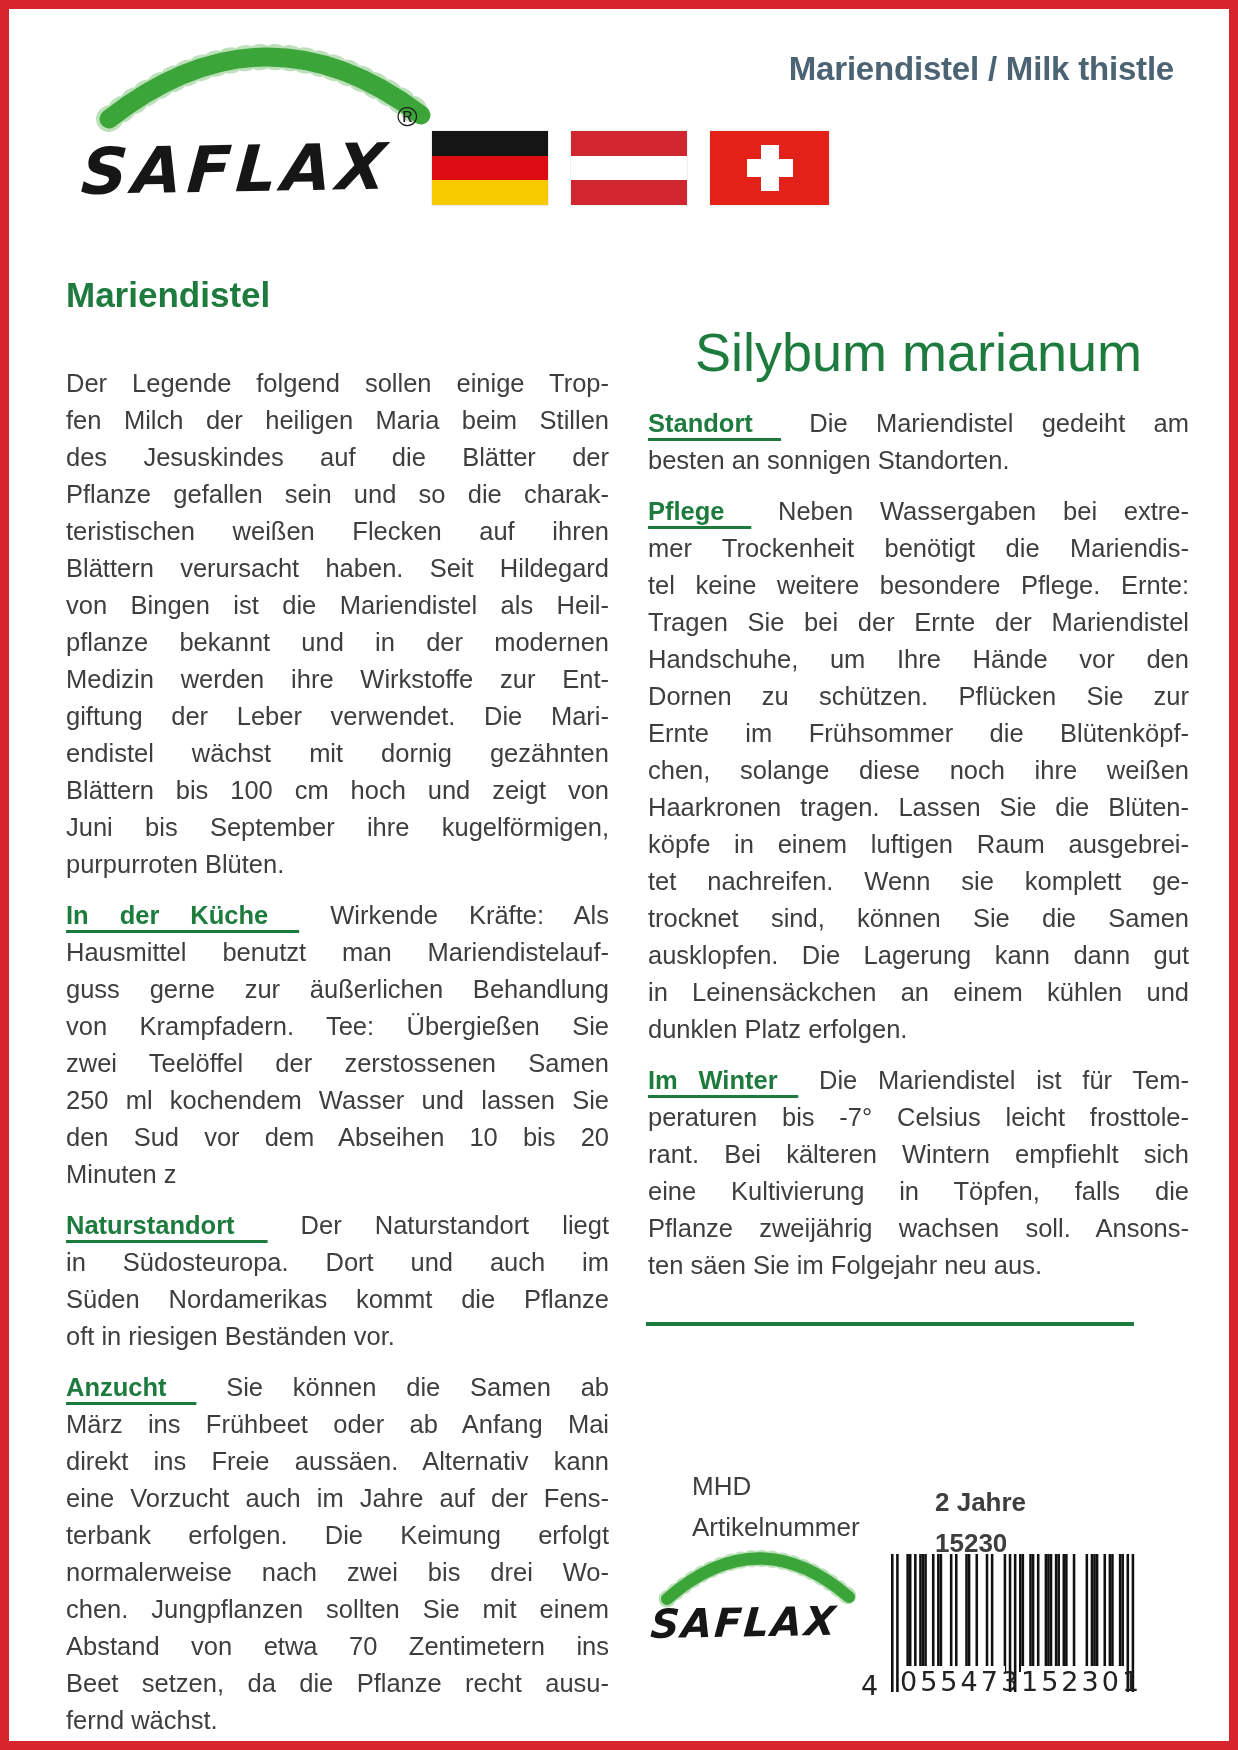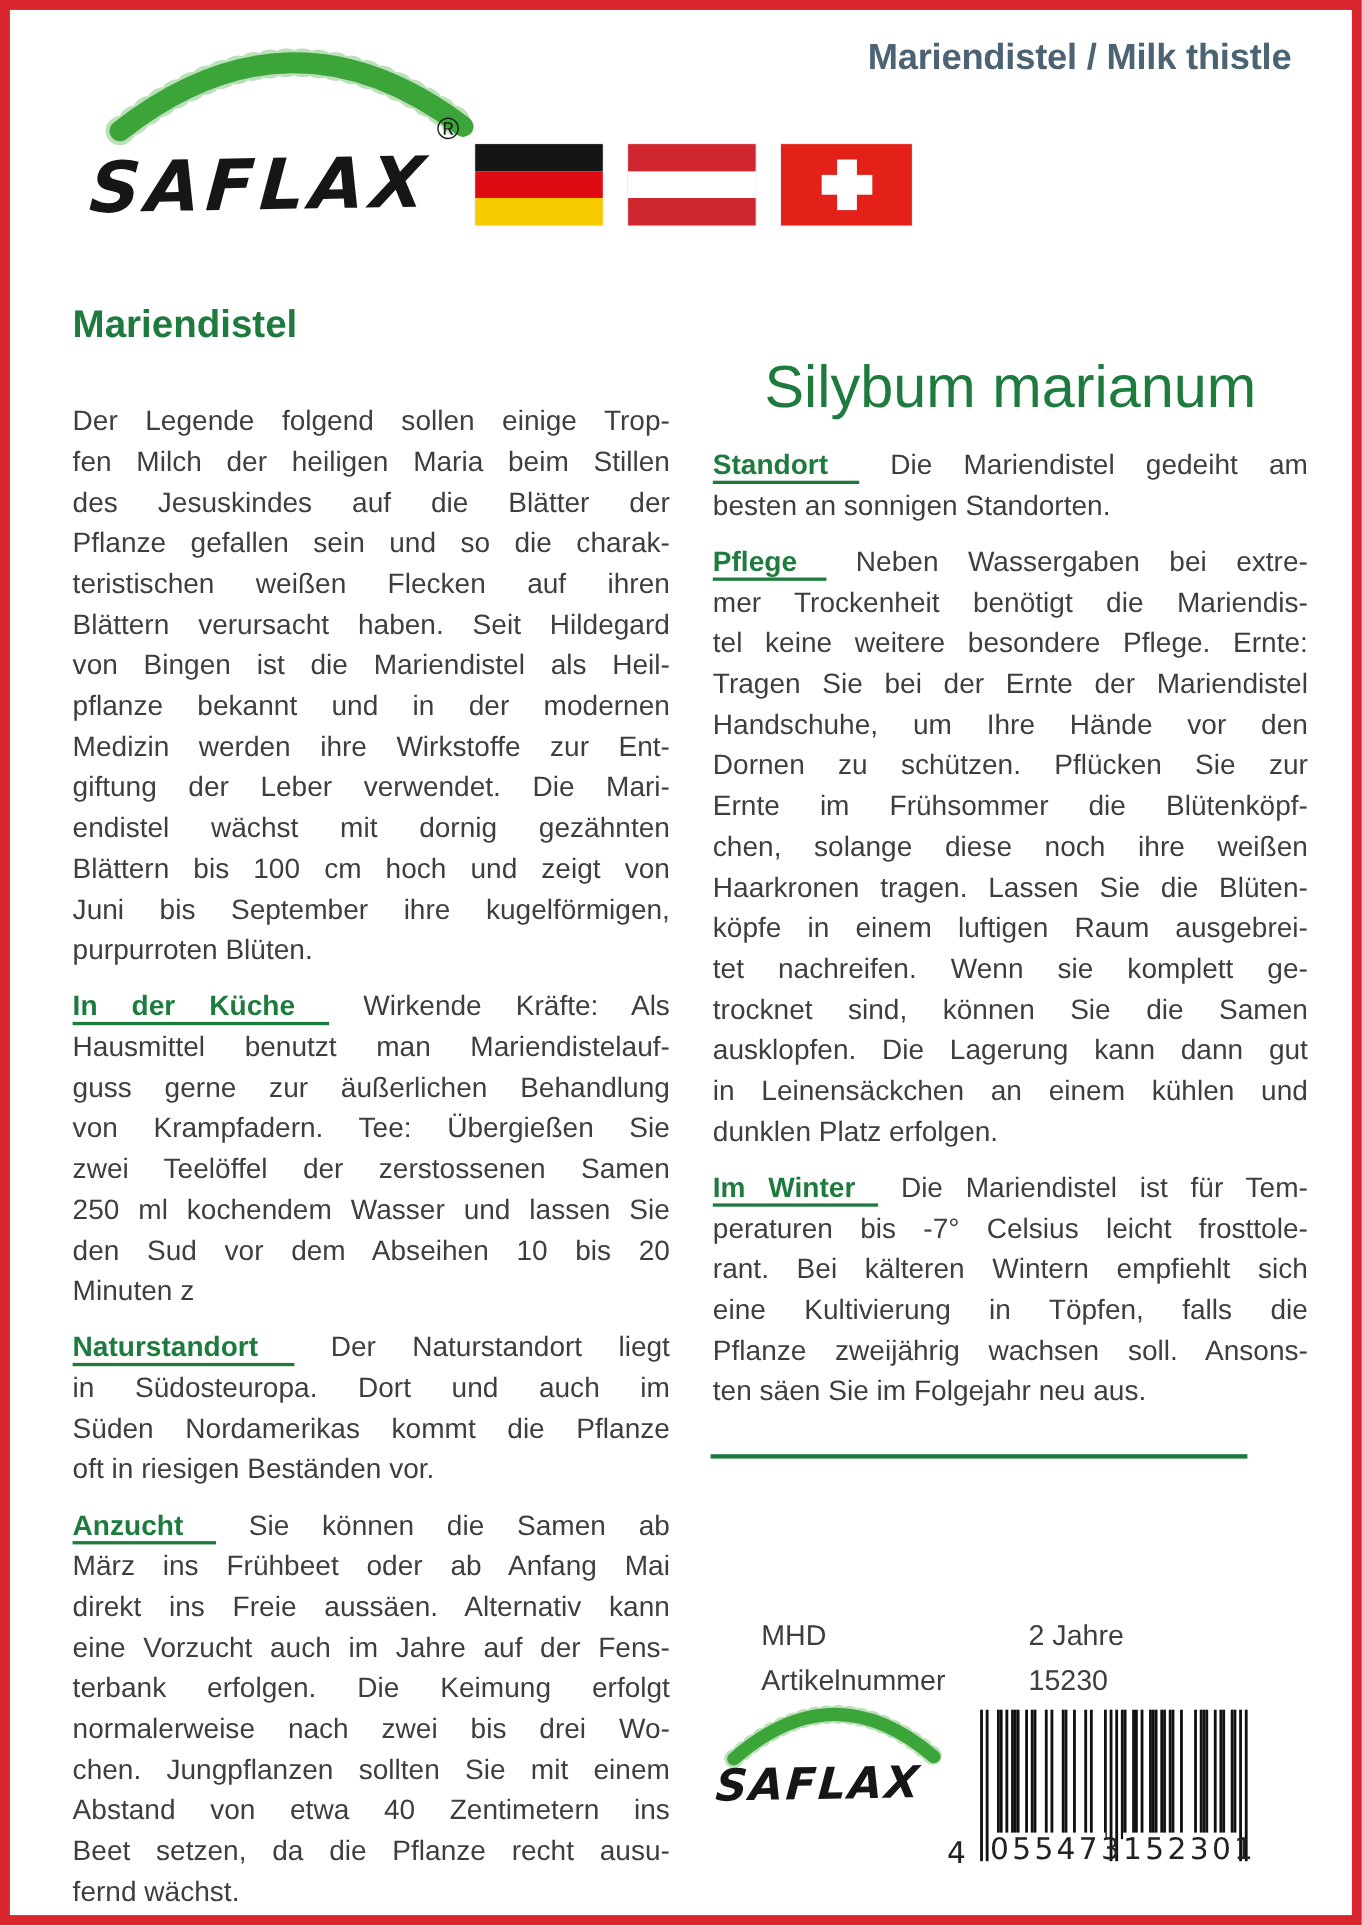--- a/index.html
+++ b/index.html
@@ -19,21 +19,21 @@
   }
   .brand-reg{position:absolute; left:388px; top:92px; font-size:28px; color:#1c1c1c; font-style:normal;}
   .flags{position:absolute; left:423px; top:122px; display:flex; gap:23px;}
   .flag{width:116px; height:74px; display:block; position:relative; box-shadow:0 0 0 1px #f0f0f0;}
   .flag .st{position:absolute; left:0; width:100%; height:33.34%;}
   .flag .s1{top:0;} .flag .s2{top:33.33%;} .flag .s3{top:66.66%;}
   .flag-ch{background:var(--ch-red,#e32119); width:119px;}
   .flag-ch .cv{position:absolute; left:50.5px; top:14px; width:18px; height:46px; background:#fff;}
   .flag-ch .chh{position:absolute; left:36.5px; top:28px; width:46px; height:18px; background:#fff;}
   .top-right-label{
-    position:absolute; top:24px; right:55px;
+    position:absolute; top:41px; right:55px;
     font-size:33px; font-weight:bold; letter-spacing:-0.2px;
     color:var(--slate,#4b6373);
   }
   
   .col{position:absolute; font-size:25.5px; line-height:37px;}
   .col-left{left:57px; top:264px; width:543px;}
   .col-right{left:639px; top:318px; width:541px;}
   h1.title{
     margin:0 0 48px 0; font-size:35px; line-height:44px; font-weight:bold;
     color:var(--green,#1e7b3e); letter-spacing:0;
@@ -45,21 +45,21 @@
   .para{margin:0 0 14px 0;}
   .line{text-align:justify; text-align-last:justify; white-space:nowrap;}
   .line.last{text-align:left; text-align-last:left; white-space:normal;}
   .lead{
     font-weight:bold; color:var(--green,#1e7b3e);
     text-decoration:underline; text-decoration-thickness:2.5px; text-underline-offset:6px;
   }
   
   .rule{position:absolute; left:637px; top:1313px; width:488px; height:4px; background:var(--green,#1e7b3e);}
   .info-row{position:absolute; left:639px; width:500px; font-size:26px; line-height:30px;margin-left:44px;}
-  .info-row .val{position:absolute; left:243px; top:0;}
+  .info-row .val{position:absolute; left:243px; top:16px;font-weight:bold;}
   .row-mhd{top:1462px;} .row-art{top:1503px;}
   .logo-small-arc{position:absolute; left:648px; top:1534px; width:202px; height:68px;}
   .logo-small-word{
     position:absolute; left:640px; top:1592px; width:220px;
     font-family:"DejaVu Sans", sans-serif; font-weight:bold; font-style:italic;
     font-size:40px; letter-spacing:2px; color:#161616;
     transform:skewX(-5deg) rotate(-1deg); transform-origin:left bottom;
   }
   .barcode{position:absolute; left:850px; top:1545px; width:285px; height:152px;}
   .barcode svg{position:absolute; left:0; top:0;}
@@ -135,21 +135,21 @@
           <div class="line last">oft in riesigen Beständen vor.</div>
         </div>
         <div class="para">
           <div class="line"><span class="lead">Anzucht&nbsp;</span> Sie können die Samen ab</div>
           <div class="line">März ins Frühbeet oder ab Anfang Mai</div>
           <div class="line">direkt ins Freie aussäen. Alternativ kann</div>
           <div class="line">eine Vorzucht auch im Jahre auf der Fens-</div>
           <div class="line">terbank erfolgen. Die Keimung erfolgt</div>
           <div class="line">normalerweise nach zwei bis drei Wo-</div>
           <div class="line">chen. Jungpflanzen sollten Sie mit einem</div>
-          <div class="line">Abstand von etwa 40 Zentimetern ins</div>
+          <div class="line">Abstand von etwa 70 Zentimetern ins</div>
           <div class="line">Beet setzen, da die Pflanze recht ausu-</div>
           <div class="line last">fernd wächst.</div>
         </div>
       </div>
   </div>
 
   <div class="col col-right">
     <div class="latin-title">Silybum marianum</div>
     <div id="right-paras">
         <div class="para">

